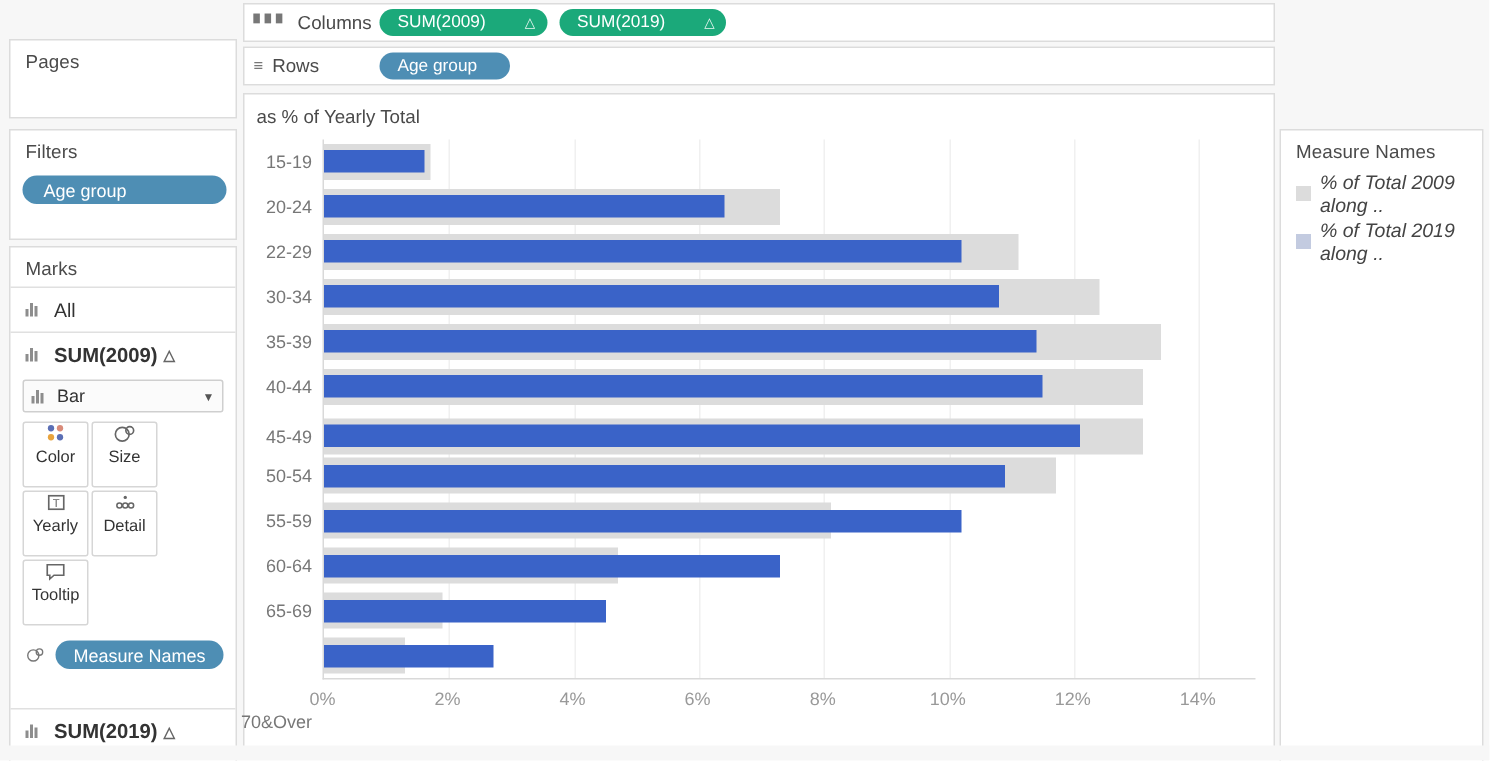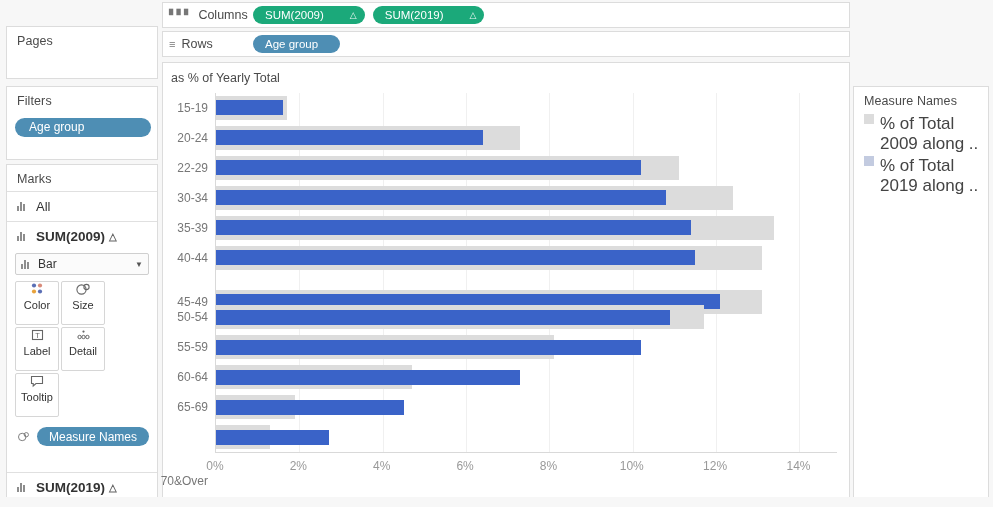--- a/index.html
+++ b/index.html
@@ -224,24 +224,26 @@
     top: 6px;
     font-size: 12px;
     color: #999;
     transform: translateX(-50%);
   }
 
   
   #legend { left: 853px; top: 62px; width: 136px; height: 443px; }
   .legend-item {
     display: flex;
+    align-items: center;
     gap: 6px;
     padding: 1px 0 1px 10px;
-    font-size: 17px;
+    font-size: 13px;
     color: #444;
+    font-style: italic;
   }
   .swatch { width: 10px; height: 10px; display: inline-block; flex: none; }
 
   
   #bottom-strip {
     position: absolute;
     left: 0; top: 497px; width: 993px; height: 10px;
     background: #f7f7f7;
   }
 </style>
@@ -310,21 +312,21 @@
           <circle cx="6.5" cy="7.5" r="4.6"></circle>
           <circle cx="11.5" cy="5" r="2.6"></circle>
         </svg>
         <span>Size</span>
       </div>
       <div class="mark-btn">
         <svg width="15" height="14" viewBox="0 0 15 14">
           <rect x="2.5" y="2.5" width="10" height="9" fill="none" stroke="#666" stroke-width="1.1"></rect>
           <text x="7.5" y="10" font-size="7.5" text-anchor="middle" fill="#666" font-family="Liberation Sans, sans-serif">T</text>
         </svg>
-        <span>Label</span>
+        <span>Yearly</span>
       </div>
       <div class="mark-btn">
         <svg width="17" height="14" viewBox="0 0 17 14" fill="none" stroke="#666" stroke-width="1">
           <circle cx="8.5" cy="3.6" r="1.1" fill="#666" stroke="none"></circle>
           <circle cx="4.6" cy="9" r="1.7"></circle>
           <circle cx="8.5" cy="9" r="1.7"></circle>
           <circle cx="12.4" cy="9" r="1.7"></circle>
         </svg>
         <span>Detail</span>
       </div>
@@ -417,21 +419,21 @@
           <div class="rowband" style="top: 119.667px; height: 29.9167px;">
             <div class="bar-grey" style="width: 558.483px; height: 24px; top: 2.95833px; background: rgb(220, 220, 220);"></div>
             <div class="bar-blue" style="width: 475.128px; height: 15px; top: 7.45833px; background: rgb(58, 99, 200);"></div>
             <div class="row-label" style="top: 14.9583px;">35-39</div>
           </div>
           <div class="rowband" style="top: 149.583px; height: 29.9167px;">
             <div class="bar-grey" style="width: 545.98px; height: 24px; top: 2.95833px; background: rgb(220, 220, 220);"></div>
             <div class="bar-blue" style="width: 479.295px; height: 15px; top: 7.45833px; background: rgb(58, 99, 200);"></div>
             <div class="row-label" style="top: 14.9583px;">40-44</div>
           </div>
-          <div class="rowband" style="top: 194px; height: 29.9167px;">
+          <div class="rowband" style="top: 183px; height: 29.9167px;">
             <div class="bar-grey" style="width: 545.98px; height: 24px; top: 2.95833px; background: rgb(220, 220, 220);"></div>
             <div class="bar-blue" style="width: 504.302px; height: 15px; top: 7.45833px; background: rgb(58, 99, 200);"></div>
             <div class="row-label" style="top: 14.9583px;">45-49</div>
           </div>
           <div class="rowband" style="top: 209.417px; height: 29.9167px;">
             <div class="bar-grey" style="width: 487.631px; height: 24px; top: 2.95833px; background: rgb(220, 220, 220);"></div>
             <div class="bar-blue" style="width: 454.289px; height: 15px; top: 7.45833px; background: rgb(58, 99, 200);"></div>
             <div class="row-label" style="top: 14.9583px;">50-54</div>
           </div>
           <div class="rowband" style="top: 239.333px; height: 29.9167px;">

